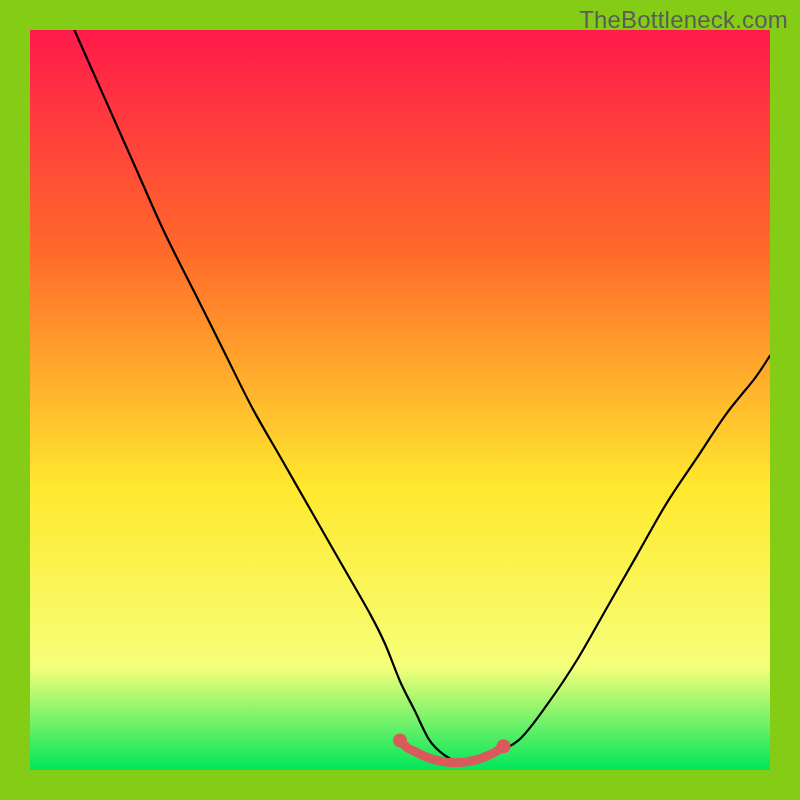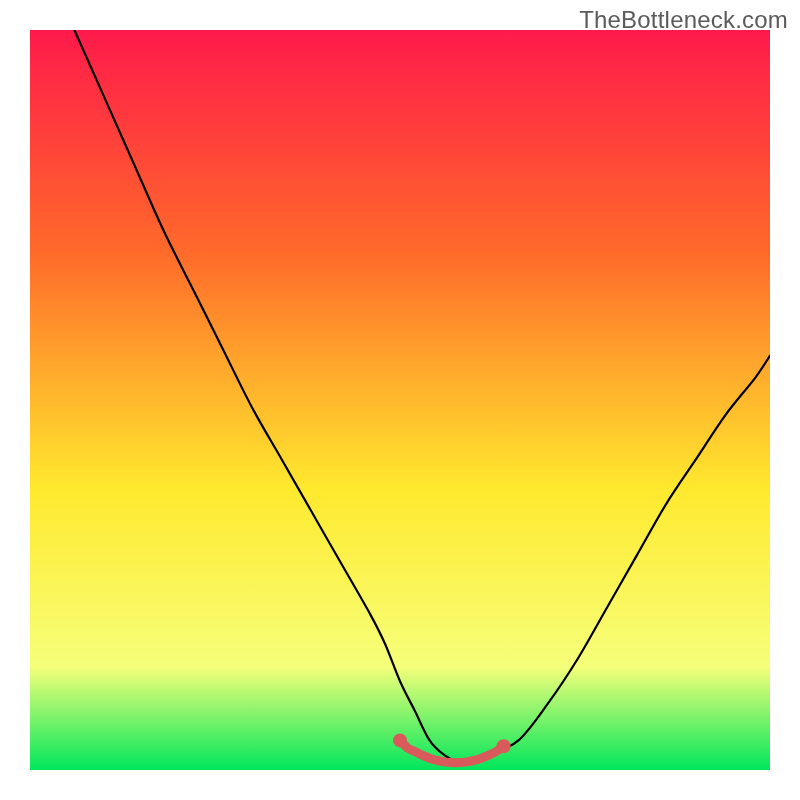--- a/index.html
+++ b/index.html
@@ -7,21 +7,21 @@
     padding: 0;
     width: 800px;
     height: 800px;
     background: #000;
     overflow: hidden;
   }
   .chart-frame {
     position: relative;
     width: 800px;
     height: 800px;
-    background: #ffffff;
+    background: #84cc16;
   }
   .plot-area {
     position: absolute;
     left: 30px;
     top: 30px;
     width: 740px;
     height: 740px;
   }
   .watermark {
     position: absolute;

